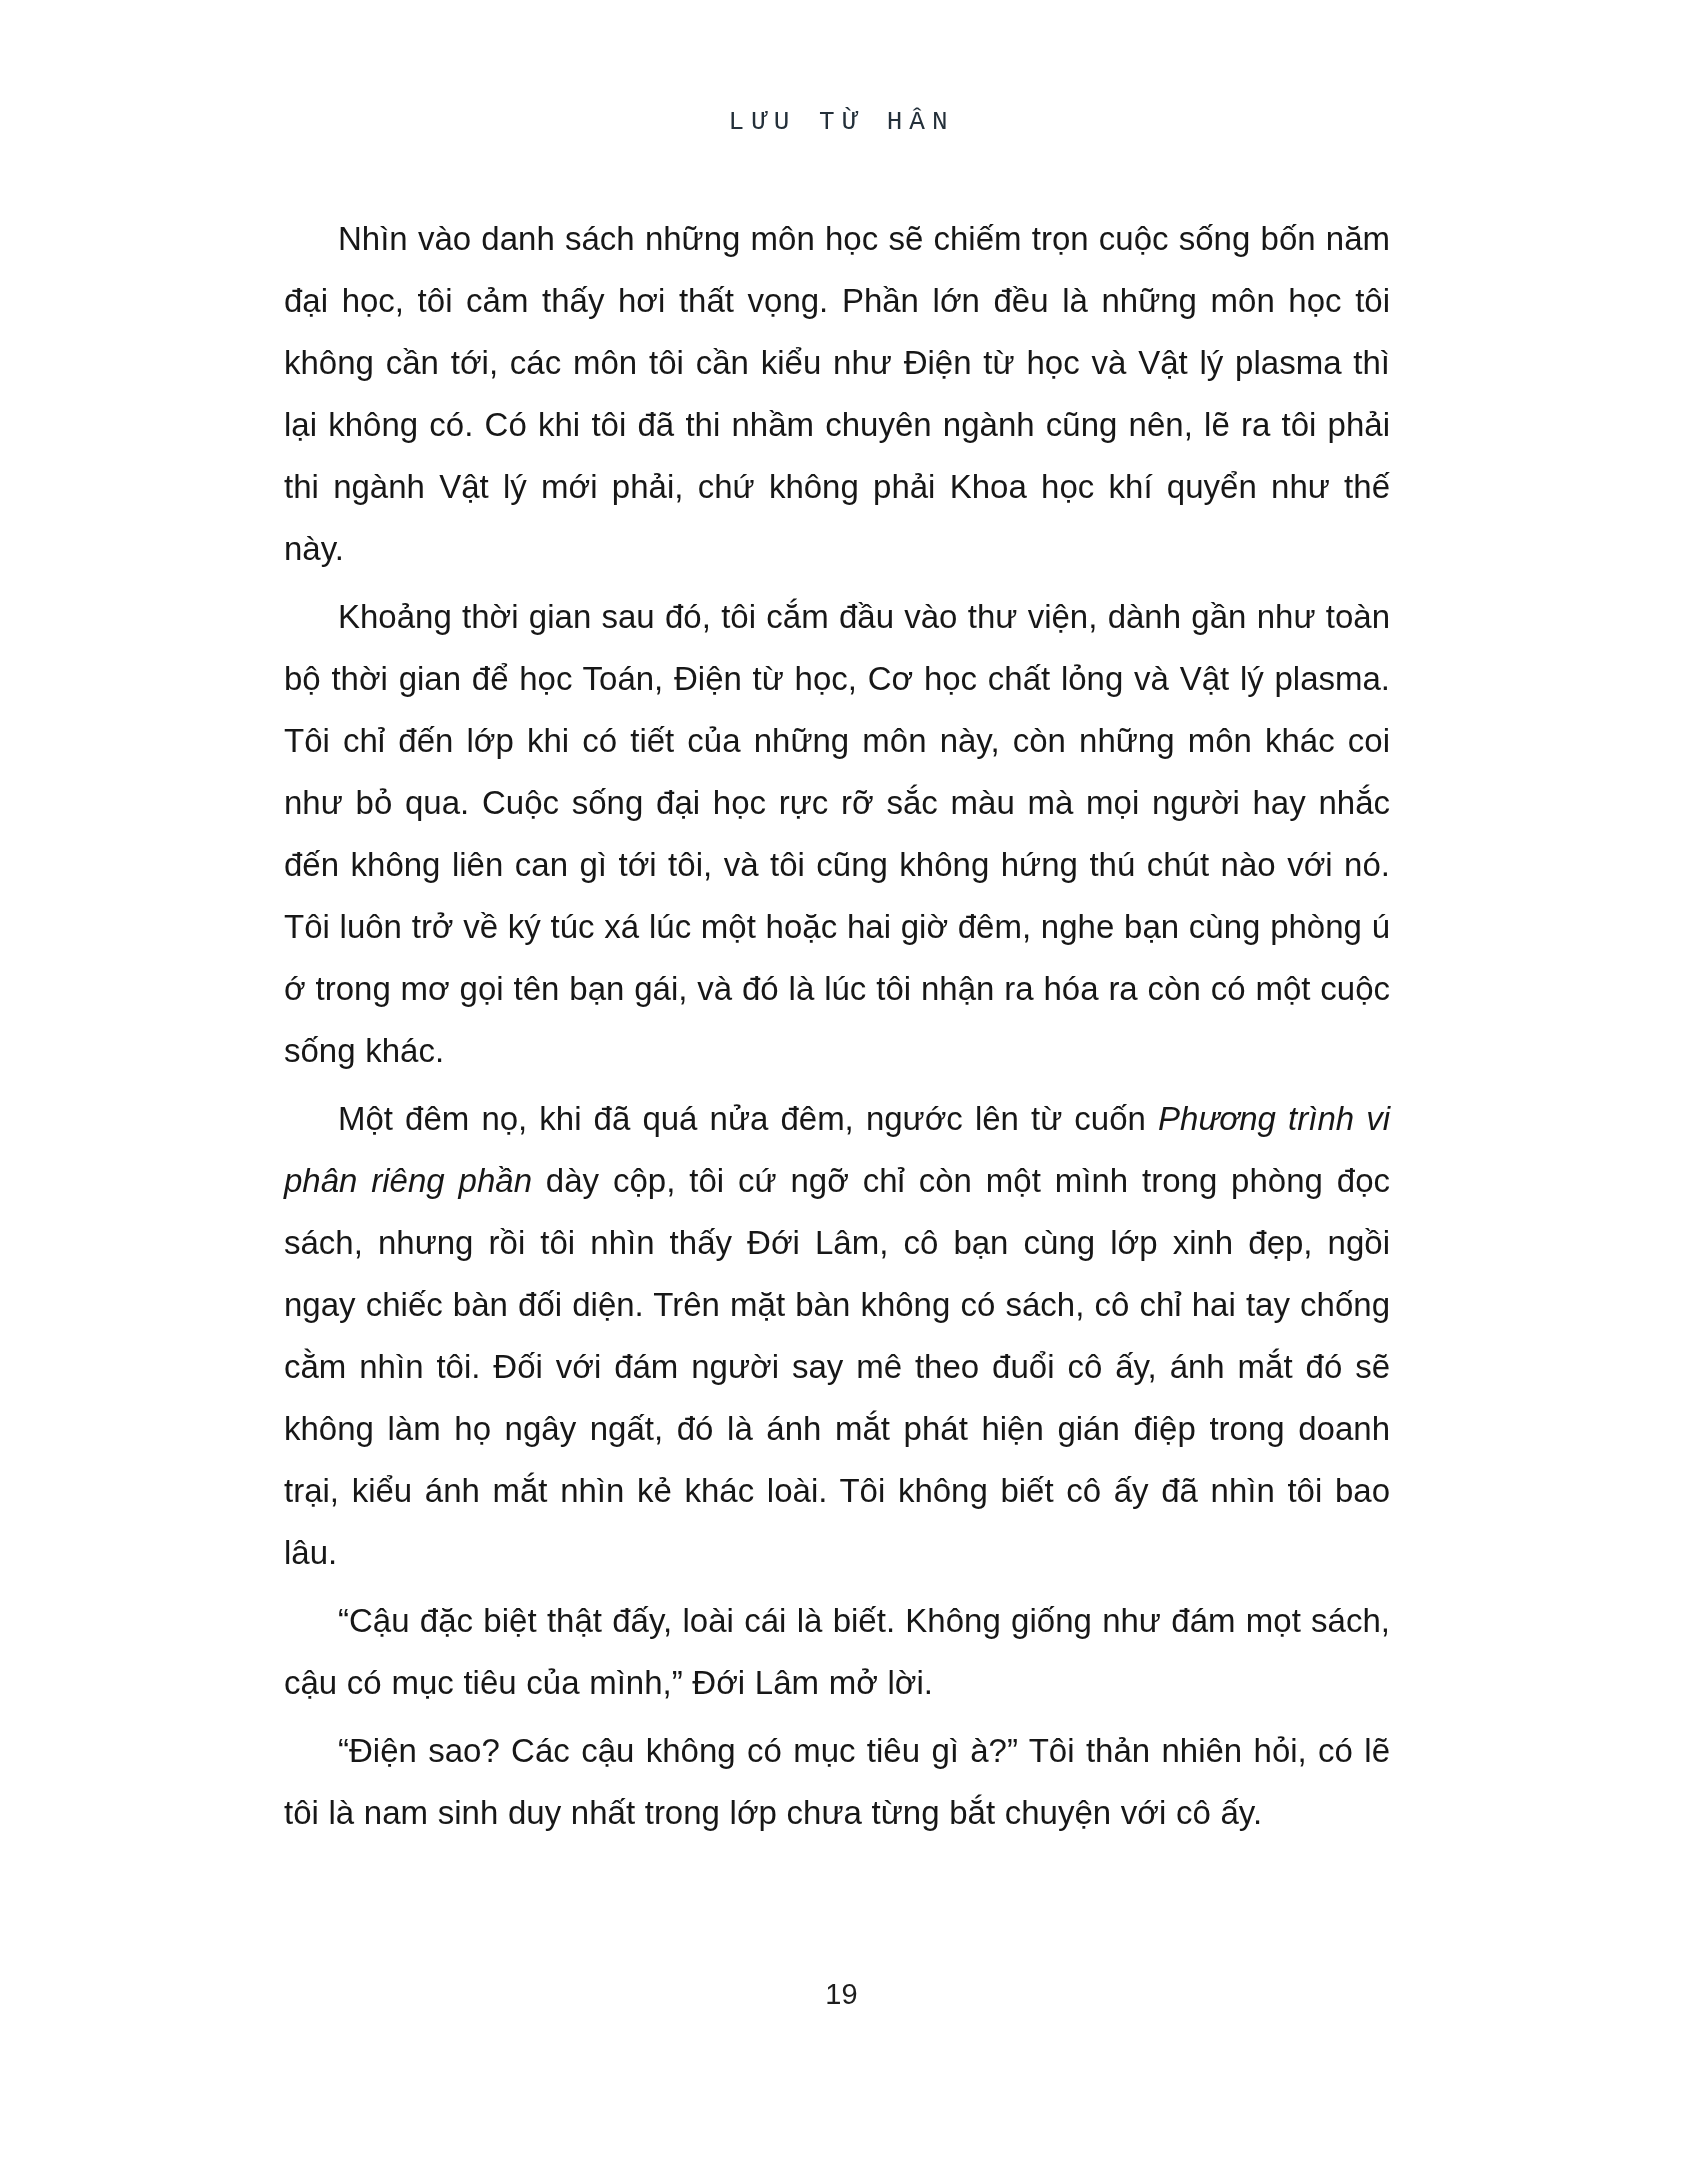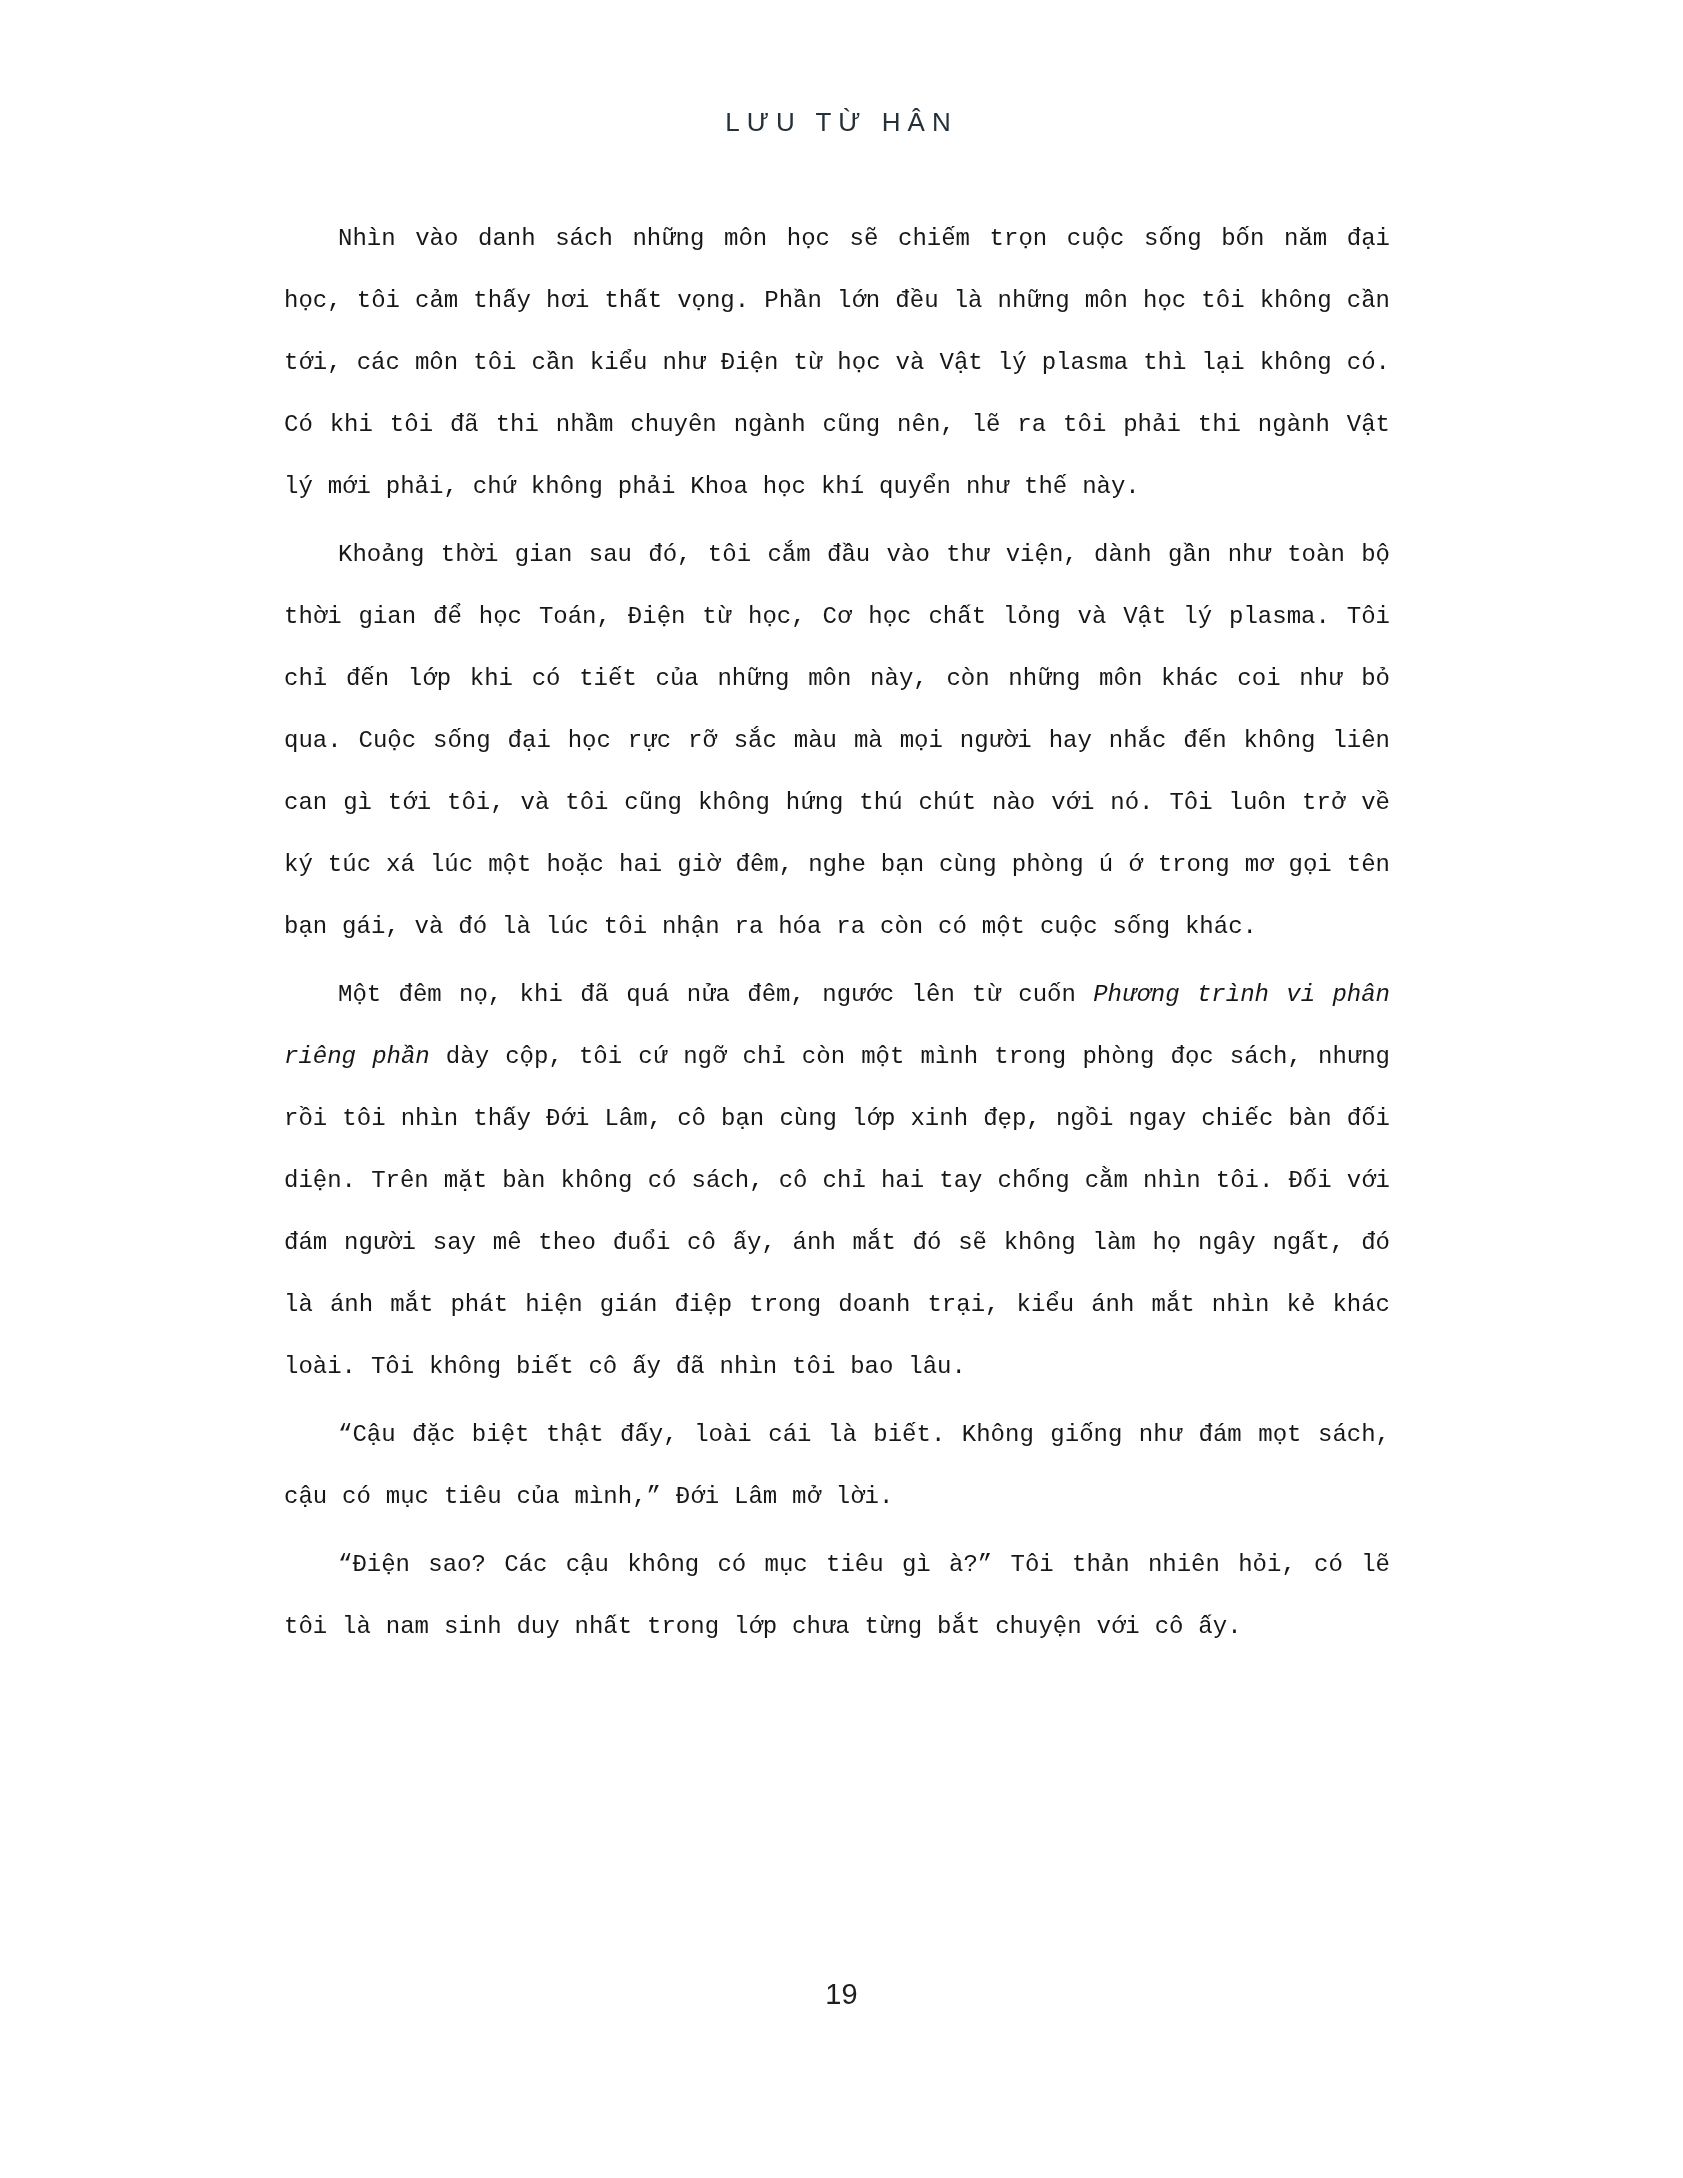--- a/index.html
+++ b/index.html
@@ -22,40 +22,40 @@
     width: 1683px;
     height: 2178px;
     box-sizing: border-box;
   }
   .running-head {
     position: absolute;
     top: 107px;
     left: 0;
     width: 1683px;
     text-align: center;
-    font-family: Liberation Sans, sans-serif;
+    font-family: Liberation Mono, monospace;
     font-size: 26px;
     letter-spacing: 7px;
     color: #24303a;
     font-weight: 500;
   }
   .textblock {
     position: absolute;
     top: 208px;
     left: 284px;
     width: 1106px;
   }
   p.para {
     margin: 0 0 6px 0;
-    font-size: 24px;
+    font-size: 33px;
     line-height: 62px;
     text-align: justify;
     text-indent: 54px;
     color: #171717;
-    font-family: Liberation Mono, monospace;
+    font-family: Liberation Sans, sans-serif;
     hyphens: none;
     word-spacing: 0.5px;
   }
   p.para:last-child {
     margin-bottom: 0;
   }
   p.para i {
     font-style: italic;
   }
   .folio {

